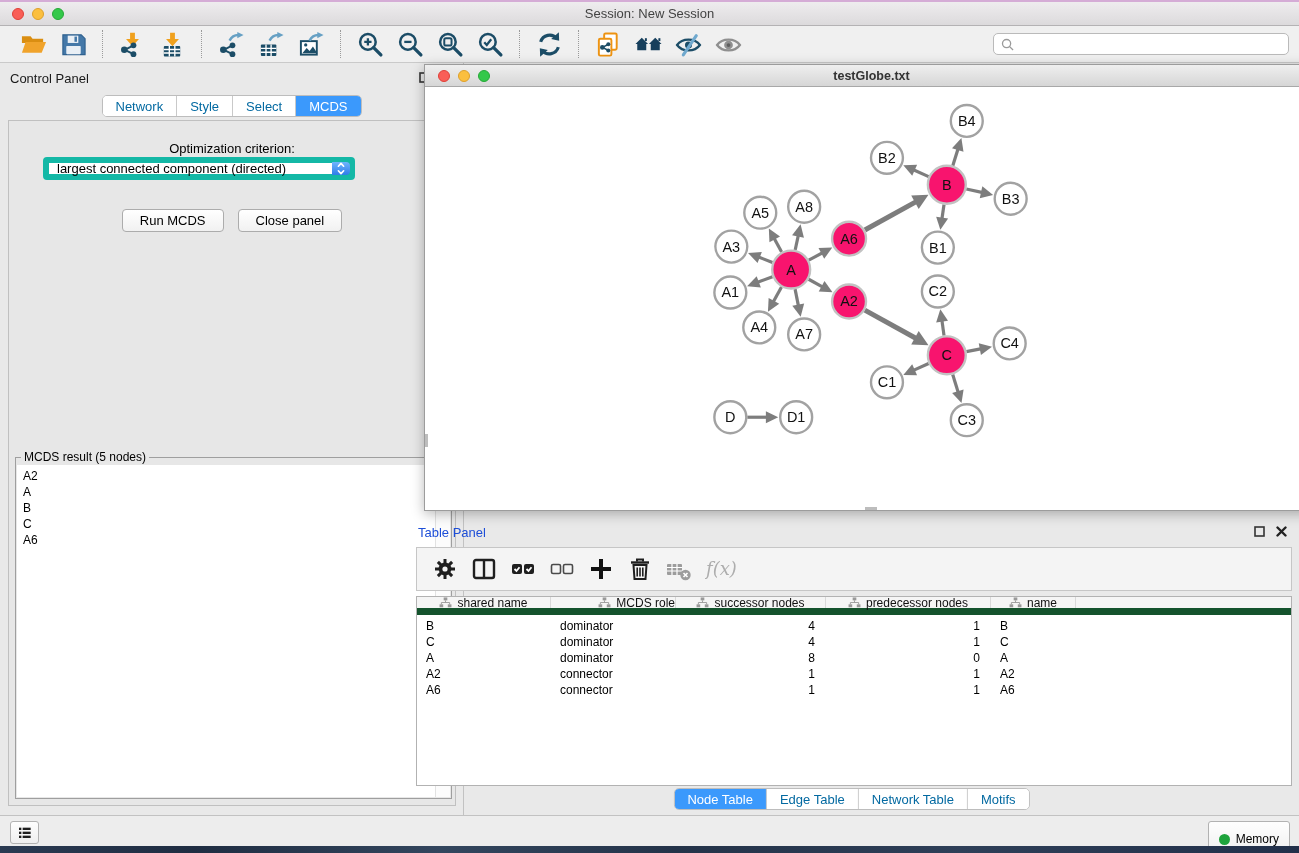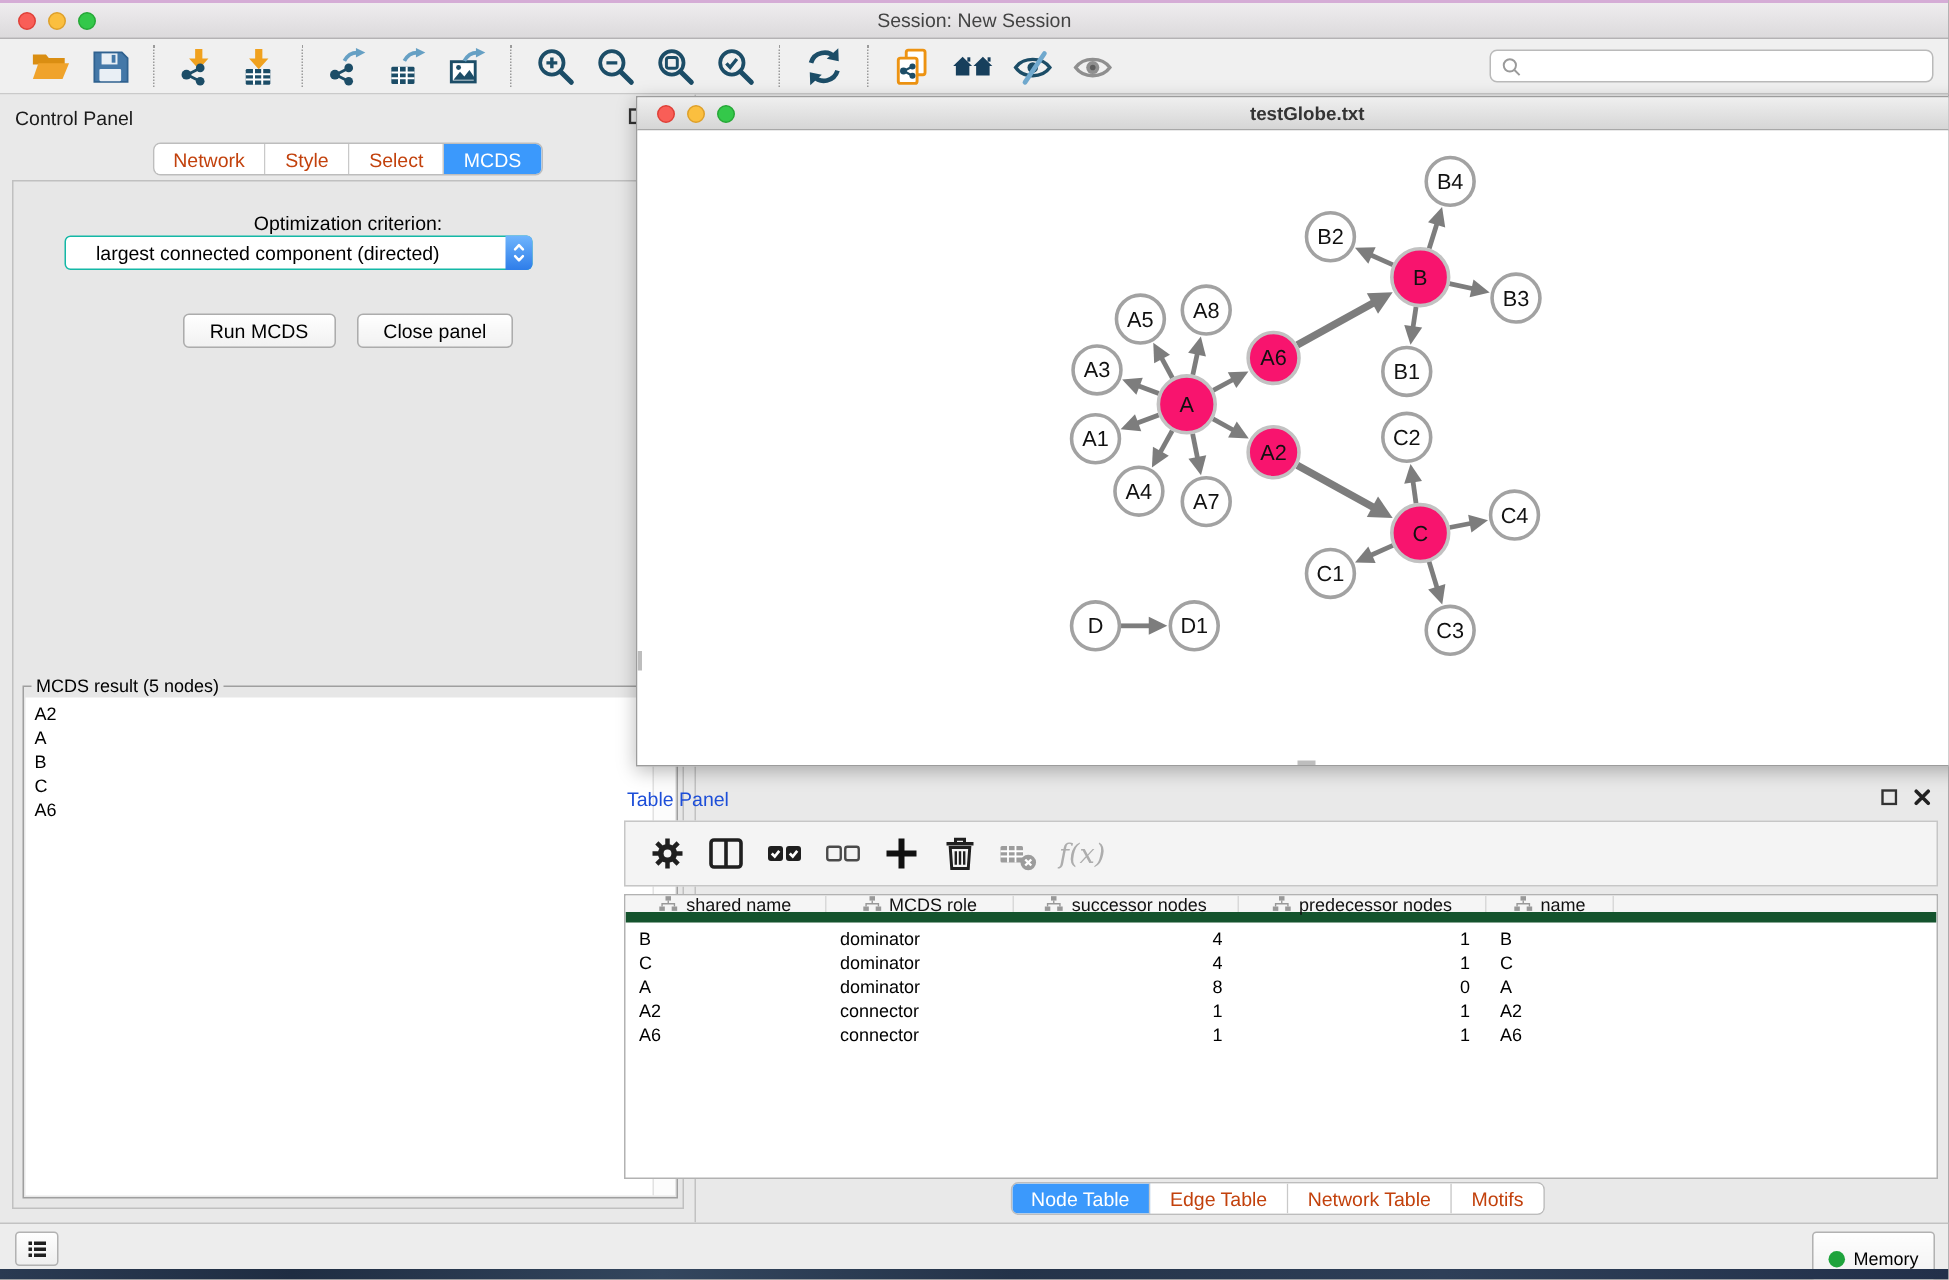--- a/index.html
+++ b/index.html
@@ -25,26 +25,26 @@
   .search-box{position:absolute;right:10px;top:7px;width:296px;height:22px;background:#fff;border:1px solid #BABABA;border-radius:5px;display:flex;align-items:center;box-sizing:border-box;padding-left:7px;gap:5px;}
   .search-box input{border:none;outline:none;flex:1;font-size:13px;font-family:inherit;background:transparent;height:18px;}
 
   
   .control-panel{position:absolute;left:0;top:63px;width:464px;height:752px;background:#E9E9E9;border-right:1px solid #C2C2C2;box-sizing:border-box;}
   .cp-header{position:absolute;top:8px;left:10px;font-size:13px;color:#1A1A1A;}
   .panel-icons{position:absolute;top:9px;right:11px;display:flex;gap:11px;align-items:center;}
   .panel-icons svg{display:block;cursor:pointer;}
   .seg-tabs{display:flex;height:22px;border:1px solid #BDBDBD;border-radius:5px;overflow:hidden;background:#fff;box-sizing:border-box;}
   .cp-tabs{position:absolute;top:32px;left:50%;transform:translateX(-50%);}
-  .seg-tab{padding:0 13px;font-size:13px;display:flex;align-items:center;background:#fff;color:#c2410c;border-right:1px solid #C9C9C9;cursor:pointer;white-space:nowrap;}
+  .seg-tab{padding:0 13px;font-size:13px;display:flex;align-items:center;background:#fff;color:#0369a1;border-right:1px solid #C9C9C9;cursor:pointer;white-space:nowrap;}
   .seg-tab:last-child{border-right:none;}
   .seg-tab.active{background:#3B99FC;color:#fff;}
   .cp-content{position:absolute;left:8px;right:7px;top:57px;bottom:9px;background:#E7E7E7;border:1px solid #C0C0C0;box-sizing:border-box;}
   .opt-label{margin-top:20px;text-align:center;font-size:13px;color:#000;}
-  .cp-select{position:absolute;top:36px;left:34px;width:312px;height:23px;background:#fff;border:1px solid #14b8a6;border-radius:4px;box-sizing:border-box;display:flex;align-items:center;cursor:pointer;padding-left:12px;}
+  .cp-select{position:absolute;top:36px;left:34px;width:312px;height:23px;background:#fff;border:6px solid #14b8a6;border-radius:4px;box-sizing:border-box;display:flex;align-items:center;cursor:pointer;}
   .cp-select .val{flex:1;font-size:13px;padding-left:8px;white-space:nowrap;overflow:hidden;color:#000;}
   .cp-stepper{width:18px;align-self:stretch;margin:-1px -1px -1px 0;background:linear-gradient(#6FB5FD,#2E7DE9);border-radius:0 4px 4px 0;display:flex;align-items:center;justify-content:center;}
   .cp-buttons{position:absolute;top:88px;left:0;right:0;display:flex;justify-content:center;gap:14px;}
   .mac-btn{height:23px;padding:0 17px;font-size:13px;font-family:inherit;background:linear-gradient(#FFFFFF,#F1F1F1);border:1px solid #ACACAC;border-radius:4px;color:#000;cursor:pointer;}
   .fieldset{position:absolute;left:6px;right:3px;top:336px;bottom:6px;border:1px solid #9F9F9F;}
   .fieldset .legend{position:absolute;top:-8px;left:5px;font-size:12px;background:#E7E7E7;padding:0 3px;color:#000;}
   .result-list{position:absolute;left:1px;top:7px;right:15px;bottom:1px;background:#fff;font-size:12px;line-height:16px;padding:3px 0 0 6px;overflow:hidden;color:#000;}
   .result-item{height:16px;}
   .result-scroll{position:absolute;top:7px;right:1px;width:14px;bottom:1px;background:#FCFCFC;border-left:1px solid #E2E2E2;}
 
@@ -574,21 +574,21 @@
                 <rect x="5" y="0.5" width="4" height="3.2"></rect>
                 <rect x="0.5" y="8" width="4" height="3.2"></rect>
                 <rect x="9.5" y="8" width="4" height="3.2"></rect>
               </g>
               <g stroke="#999" stroke-width="1" fill="none">
                 <path d="M7 3.7 V6 M2.5 8 V6 H11.5 V8"></path>
               </g>
             </svg>
             <span>shared name</span>
           </div>
-          <div class="th" style="width: 125px;">
+          <div class="th" style="width: 125px; justify-content: flex-end;">
             <svg viewBox="0 0 14 12">
               <g fill="#999">
                 <rect x="5" y="0.5" width="4" height="3.2"></rect>
                 <rect x="0.5" y="8" width="4" height="3.2"></rect>
                 <rect x="9.5" y="8" width="4" height="3.2"></rect>
               </g>
               <g stroke="#999" stroke-width="1" fill="none">
                 <path d="M7 3.7 V6 M2.5 8 V6 H11.5 V8"></path>
               </g>
             </svg>

